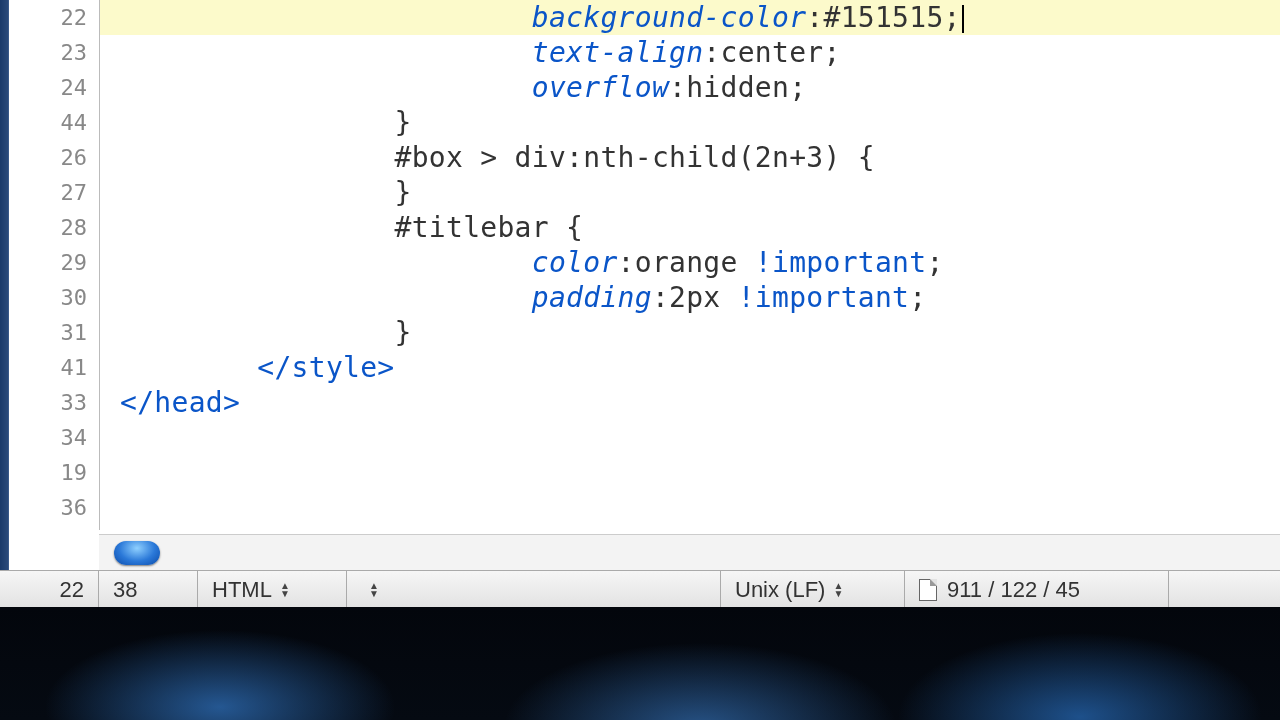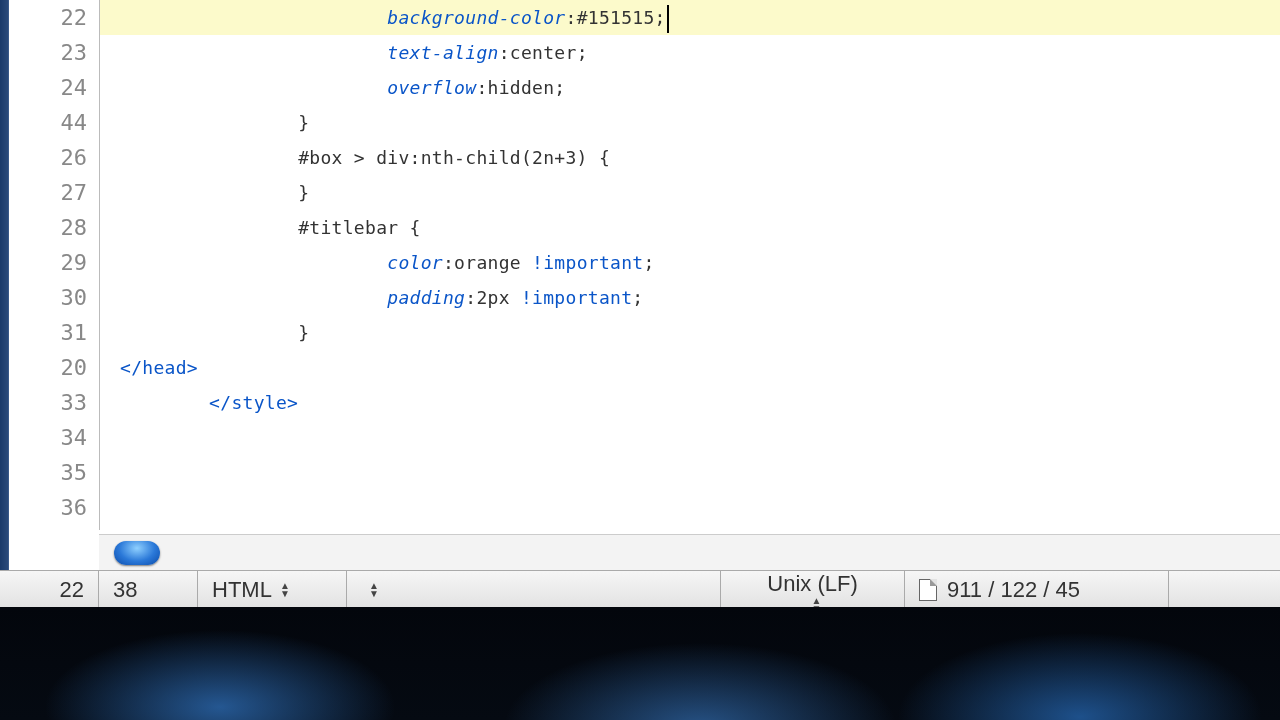--- a/index.html
+++ b/index.html
@@ -50,21 +50,21 @@
     position: absolute;
     left: 100px;
     top: 0;
     width: 1180px;
     height: 530px;
     background: #fff;
   }
   .code-line {
     height: 35px;
     line-height: 35px;
-    font-size: 18px;
+    font-size: 28px;
     white-space: pre;
     color: #333;
     padding-left: 20px;
     letter-spacing: 0.3px;
   }
   .code-line.current {
     background: #fcfacb;
     position: relative;
   }
   .cursor {
@@ -169,39 +169,39 @@
       <div class="ln">22</div>
       <div class="ln">23</div>
       <div class="ln">24</div>
       <div class="ln">44</div>
       <div class="ln">26</div>
       <div class="ln">27</div>
       <div class="ln">28</div>
       <div class="ln">29</div>
       <div class="ln">30</div>
       <div class="ln">31</div>
-      <div class="ln">20</div>
+      <div class="ln">41</div>
       <div class="ln">33</div>
       <div class="ln">34</div>
-      <div class="ln">35</div>
+      <div class="ln">19</div>
       <div class="ln">36</div>
     </div>
   <div class="code-area" id="code">
       <div class="code-line current">                        <span class="prop">background-color</span>:#151515;<span class="cursor"></span></div>
       <div class="code-line">                        <span class="prop">text-align</span>:center;</div>
       <div class="code-line">                        <span class="prop">overflow</span>:hidden;</div>
       <div class="code-line">                }</div>
       <div class="code-line">                #box &gt; div:nth-child(2n+3) {</div>
       <div class="code-line">                }</div>
       <div class="code-line">                #titlebar {</div>
       <div class="code-line">                        <span class="prop">color</span>:orange <span class="imp">!important</span>;</div>
       <div class="code-line">                        <span class="prop">padding</span>:2px <span class="imp">!important</span>;</div>
       <div class="code-line">                }</div>
+      <div class="code-line">        <span class="tag">&lt;/style&gt;</span></div>
       <div class="code-line"><span class="tag">&lt;/head&gt;</span></div>
-      <div class="code-line">        <span class="tag">&lt;/style&gt;</span></div>
     </div>
 
   <div class="pill-bar">
     <div class="pill"></div>
   </div>
 </div>
 
 <div class="status-bar">
   <div class="status-cell num" style="width:70px;">
     <span>22</span>
@@ -209,21 +209,21 @@
   <div class="status-cell" style="width:70px;">
     <span>38</span>
   </div>
   <div class="status-cell" style="width:120px;">
     <span>HTML</span>
     <span class="arrows">▲<br>▼</span>
   </div>
   <div class="status-cell" style="width:345px;">
     <span class="arrows">▲<br>▼</span>
   </div>
-  <div class="status-cell" style="width:155px;flex-direction:column;">
+  <div class="status-cell" style="width:155px;">
     <span>Unix (LF)</span>
     <span class="arrows">▲<br>▼</span>
   </div>
   <div class="status-cell" style="width:235px;">
     <span class="doc-icon"></span>
     <span>911 / 122 / 45</span>
   </div>
   <div class="status-cell" style="flex:1;border-right:none;"></div>
 </div>
 

